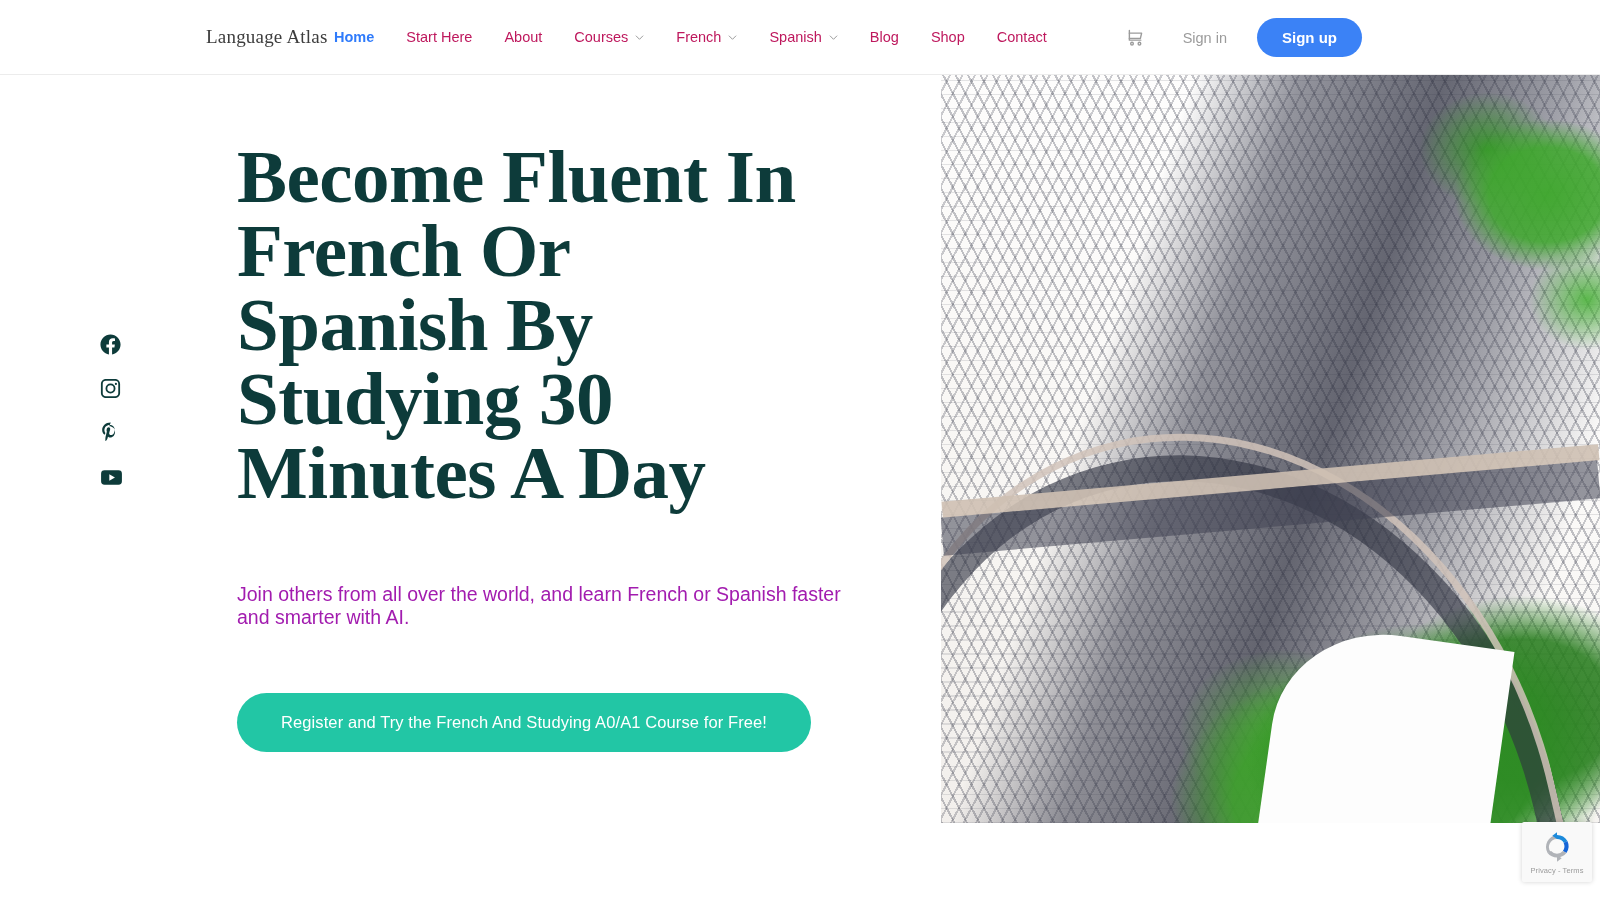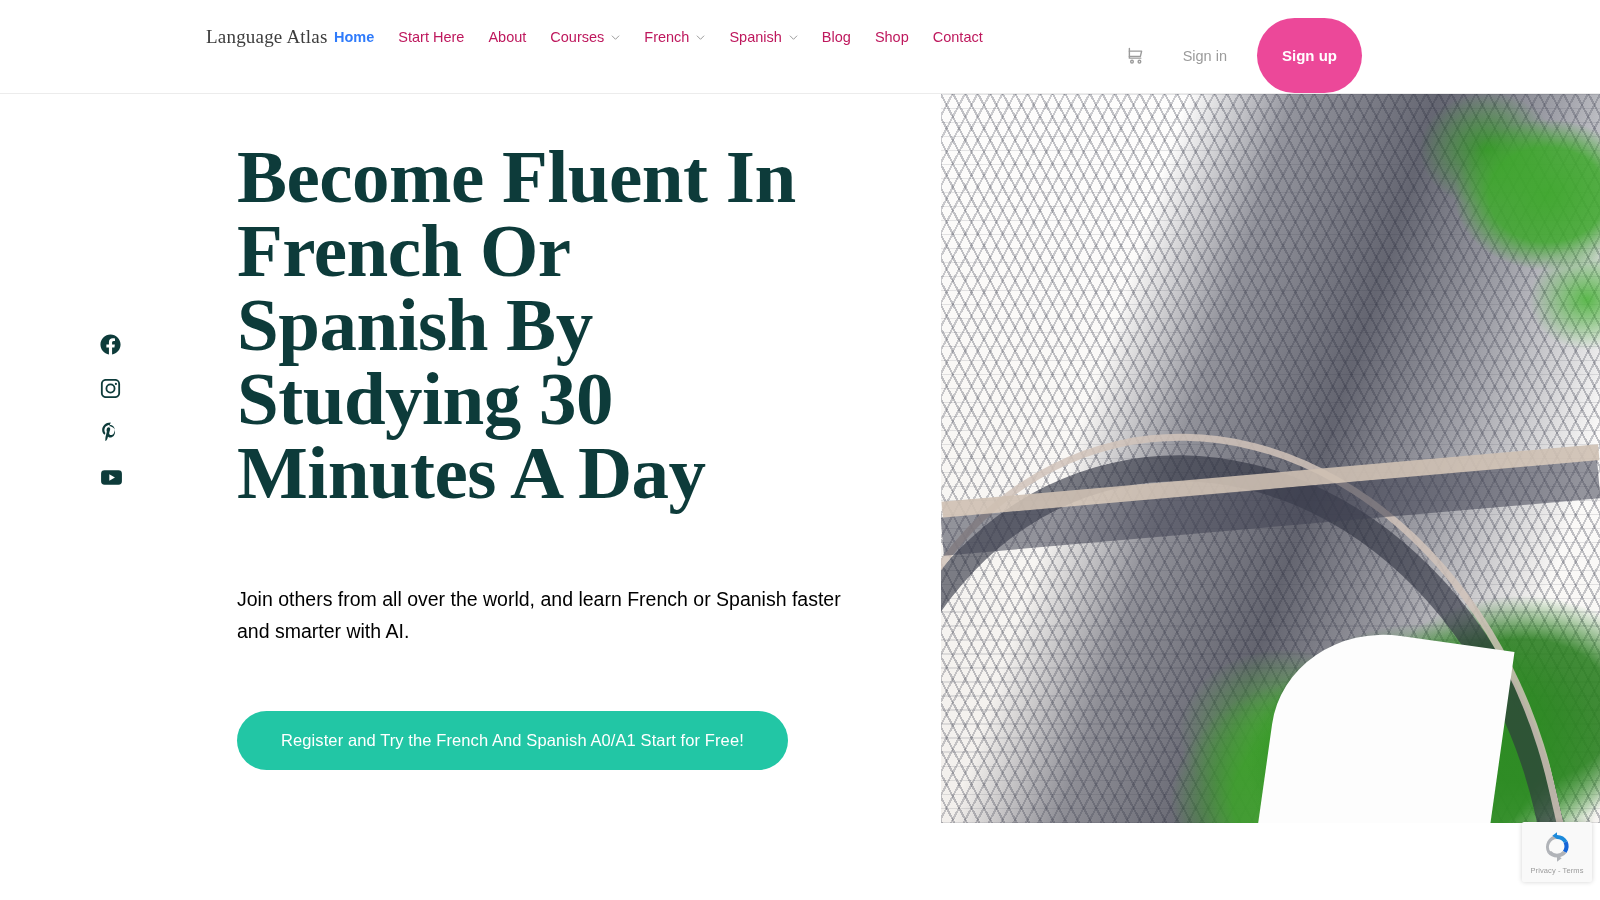--- a/index.html
+++ b/index.html
@@ -17,21 +17,21 @@
     width: 1600px;
     height: 900px;
     background: #ffffff;
   }
 
   
   .header {
     position: absolute;
     top: 0; left: 0;
     width: 1600px;
-    height: 94px;
+    height: 75px;
     background: #ffffff;
     border-bottom: 1px solid #ececec;
     display: flex;
     align-items: center;
     z-index: 40;
   }
 
   .brand {
     position: absolute;
     left: 206px;
@@ -42,21 +42,21 @@
     color: #3d3d3d;
     white-space: nowrap;
   }
 
   .nav {
     position: absolute;
     left: 322px;
     top: 27px;
     display: flex;
     align-items: flex-end;
-    gap: 0px;
+    gap: 8px;
     white-space: nowrap;
   }
   .nav-item {
     display: flex;
     align-items: center;
     font-size: 14.5px;
     color: #be185d;
     padding: 0 12px;
     line-height: 20px;
     cursor: pointer;
@@ -85,27 +85,27 @@
     cursor: pointer;
   }
   .signin-link {
     font-size: 14.5px;
     color: #9b9b9b;
     padding: 0 18px;
     cursor: pointer;
     white-space: nowrap;
   }
   .signup-btn {
-    background: #ec4899;
+    background: #3b82f6;
     color: #ffffff;
     font-size: 15px;
     font-weight: bold;
     border: none;
     border-radius: 999px;
-    padding: 29px 25px;
+    padding: 11px 25px;
     cursor: pointer;
     white-space: nowrap;
     font-family: "Liberation Sans", sans-serif;
   }
 
   
   .hero-image {
     position: absolute;
     left: 941px;
     top: 75px;
@@ -222,22 +222,22 @@
     font-weight: bold;
     font-size: 75px;
     line-height: 74px;
     letter-spacing: -0.5px;
     color: #0d3b3a;
     max-width: 600px;
   }
   .subhead {
     margin-top: 73px;
     font-size: 19.5px;
-    line-height: 32px;
-    color: #000000;
+    line-height: 23px;
+    color: #a21caf;
     max-width: 615px;
   }
   .cta-wrap { margin-top: 64px; }
   .cta-btn {
     display: inline-block;
     background: #22c6a5;
     color: #ffffff;
     font-size: 16.5px;
     border: none;
     border-radius: 999px;
@@ -369,21 +369,21 @@
       <svg width="25" height="25" viewBox="0 0 24 24">
           <path d="M5.3 5h13.4A3.3 3.3 0 0 1 22 8.3v7.4a3.3 3.3 0 0 1-3.3 3.3H5.3A3.3 3.3 0 0 1 2 15.7V8.3A3.3 3.3 0 0 1 5.3 5zm4.6 3.9v6.2l5.4-3.1-5.4-3.1z"></path>
         </svg>
     </a>
   </div>
 
   <div class="hero-copy">
     <h1 class="headline">Become Fluent In French Or Spanish By Studying 30 Minutes A Day</h1>
     <p class="subhead">Join others from all over the world, and learn French or Spanish faster and smarter with AI.</p>
     <div class="cta-wrap">
-      <button class="cta-btn">Register and Try the French And Spanish A0/A1 Start for Free!</button>
+      <button class="cta-btn">Register and Try the French And Studying A0/A1 Course for Free!</button>
     </div>
   </div>
 
   <div class="recaptcha">
     <div class="logo">
       <svg width="32" height="32" viewBox="0 0 48 48">
         <path d="M24 6 a18 18 0 0 1 15.6 9 l-5.2 3 A12 12 0 0 0 24 12 z" fill="#1c8adb"></path>
         <path d="M39.6 15 a18 18 0 0 1 -1.5 18 l-5.2 -3 A12 12 0 0 0 34 18 z" fill="#1565d8"></path>
         <path d="M38.1 33 a18 18 0 0 1 -28.2 0 l5.2 -3 a12 12 0 0 0 17.8 0 z" fill="#b0b3b8"></path>
         <path d="M9.9 33 A18 18 0 0 1 24 6 v6 a12 12 0 0 0 -9 20 z" fill="#b0b3b8"></path>

